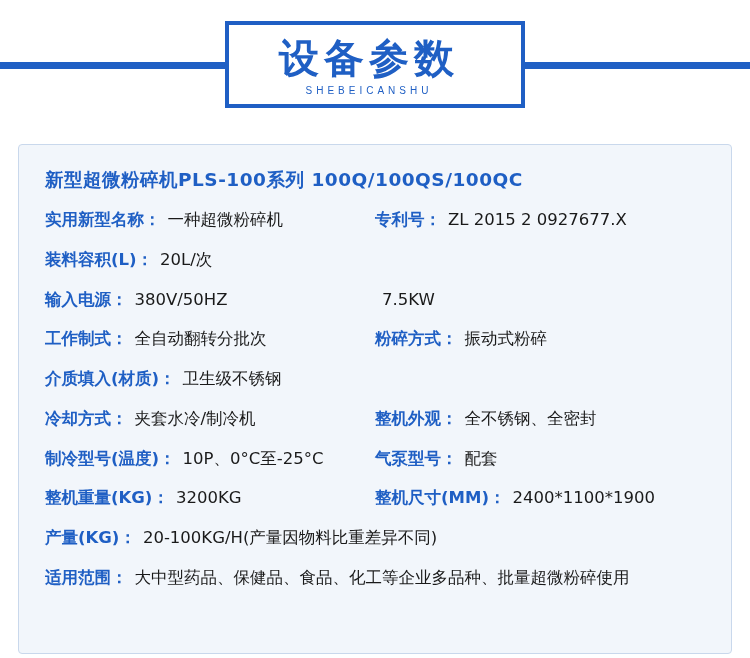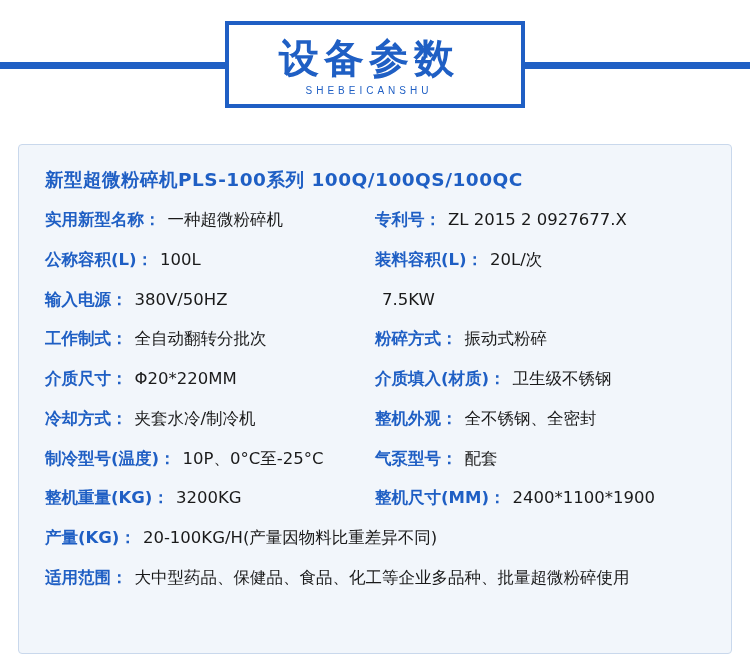--- a/index.html
+++ b/index.html
@@ -147,24 +147,20 @@
         <span class="value">一种超微粉碎机</span>
       </div>
       <div class="cell half">
         <span class="label">专利号：</span>
         <span class="value">ZL 2015 2 0927677.X</span>
       </div>
     </div>
 
     <div class="row">
       <div class="cell half">
-        <span class="label">公称容积(L)：</span>
-        <span class="value">100L</span>
-      </div>
-      <div class="cell half">
         <span class="label">装料容积(L)：</span>
         <span class="value">20L/次</span>
       </div>
     </div>
 
     <div class="row">
       <div class="cell half">
         <span class="label">输入电源：</span>
         <span class="value">380V/50HZ</span>
       </div>
@@ -178,24 +174,20 @@
         <span class="label">工作制式：</span>
         <span class="value">全自动翻转分批次</span>
       </div>
       <div class="cell half">
         <span class="label">粉碎方式：</span>
         <span class="value">振动式粉碎</span>
       </div>
     </div>
 
     <div class="row">
-      <div class="cell half">
-        <span class="label">介质尺寸：</span>
-        <span class="value">Φ20*220MM</span>
-      </div>
       <div class="cell half">
         <span class="label">介质填入(材质)：</span>
         <span class="value">卫生级不锈钢</span>
       </div>
     </div>
 
     <div class="row">
       <div class="cell half">
         <span class="label">冷却方式：</span>
         <span class="value">夹套水冷/制冷机</span>

